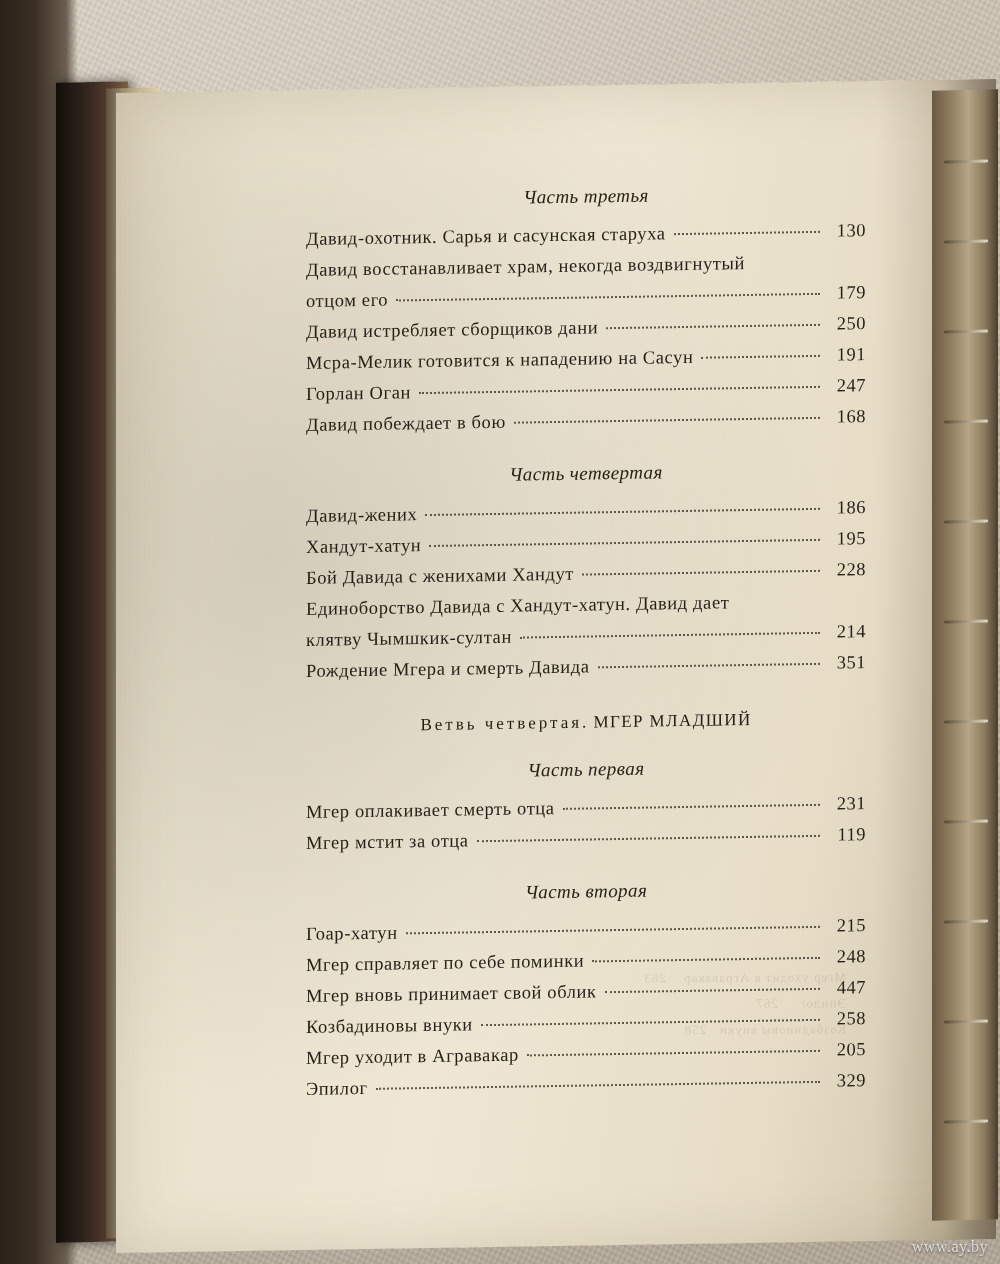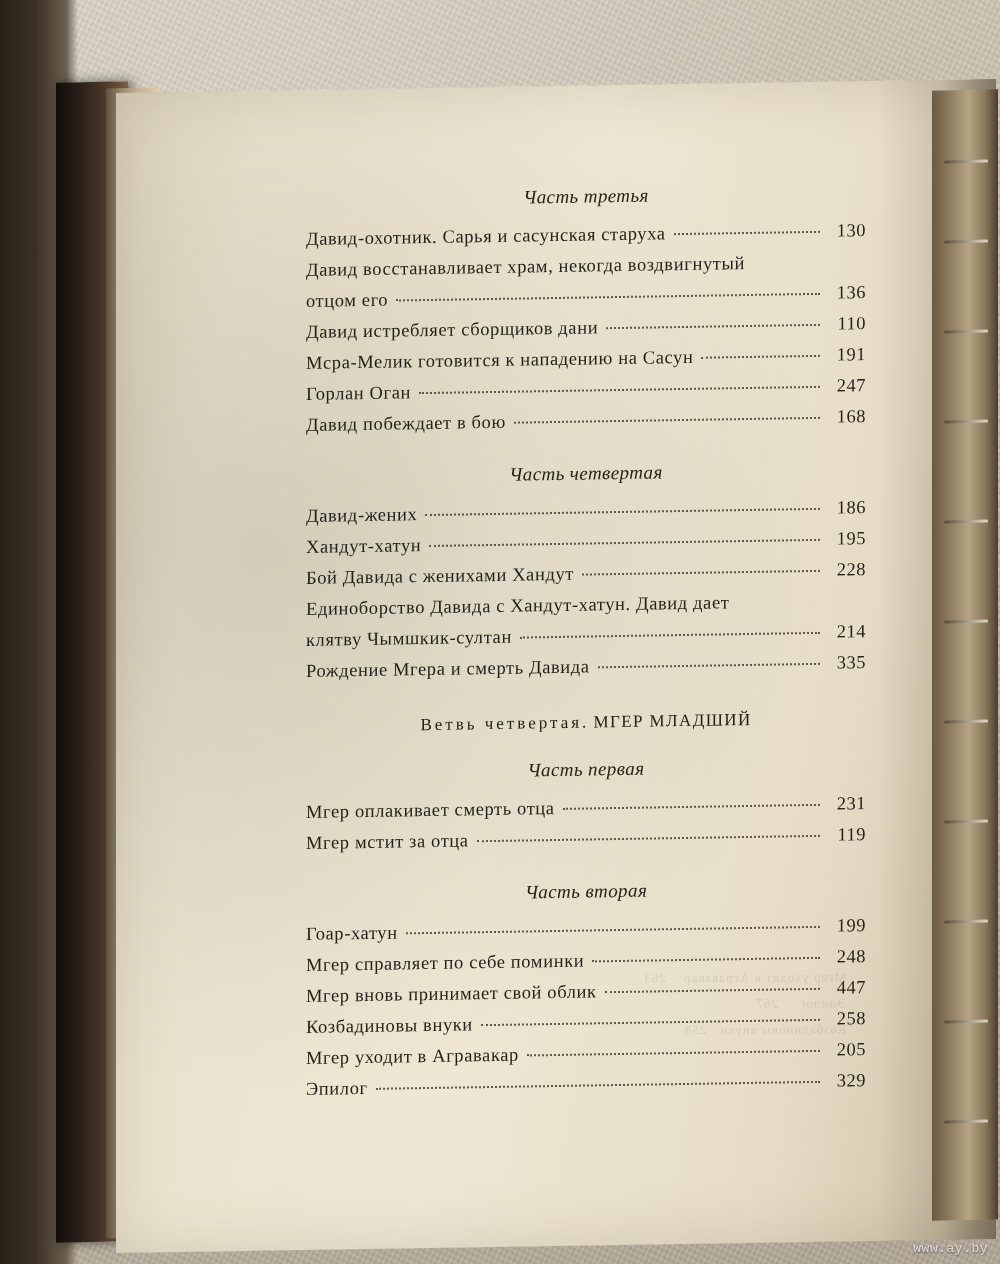--- a/index.html
+++ b/index.html
@@ -171,22 +171,22 @@
   }
   
   .entry.wrap-top .leader { border-bottom: none; }
   .entry.wrap-top .page-num { visibility: hidden; }
 
   
   .watermark {
     position: absolute;
     right: 12px;
     bottom: 8px;
-    font-family: Liberation Mono, monospace;
-    font-size: 13px;
+    font-family: Liberation Serif, serif;
+    font-size: 16px;
     color: rgba(255,255,255,0.75);
     text-shadow: 0 1px 2px rgba(0,0,0,0.55);
     letter-spacing: 0.5px;
   }
 </style>
 </head>
 <body>
 
 <div id="photo">
 
@@ -216,27 +216,27 @@
         </div>
 
         <div class="entry wrap-top">
           <span class="label">Давид восстанавливает храм, некогда воздвигнутый</span>
           <span class="leader"></span>
           <span class="page-num"></span>
         </div>
         <div class="entry">
           <span class="label">отцом его</span>
           <span class="leader"></span>
-          <span class="page-num">136</span>
+          <span class="page-num">179</span>
         </div>
 
         <div class="entry">
           <span class="label">Давид истребляет сборщиков дани</span>
           <span class="leader"></span>
-          <span class="page-num">110</span>
+          <span class="page-num">250</span>
         </div>
 
         <div class="entry">
           <span class="label">Мсра-Мелик готовится к нападению на Сасун</span>
           <span class="leader"></span>
           <span class="page-num">191</span>
         </div>
 
         <div class="entry">
           <span class="label">Горлан Оган</span>
@@ -277,21 +277,21 @@
         </div>
         <div class="entry">
           <span class="label">клятву Чымшкик-султан</span>
           <span class="leader"></span>
           <span class="page-num">214</span>
         </div>
 
         <div class="entry">
           <span class="label">Рождение Мгера и смерть Давида</span>
           <span class="leader"></span>
-          <span class="page-num">335</span>
+          <span class="page-num">351</span>
         </div>
 
         <div class="branch-title">
           <span class="sp">Ветвь четвертая.</span>
           <span class="caps">МГЕР МЛАДШИЙ</span>
         </div>
 
         <div class="part-title">Часть первая</div>
 
         <div class="entry">
@@ -304,21 +304,21 @@
           <span class="label">Мгер мстит за отца</span>
           <span class="leader"></span>
           <span class="page-num">119</span>
         </div>
 
         <div class="part-title">Часть вторая</div>
 
         <div class="entry">
           <span class="label">Гоар-хатун</span>
           <span class="leader"></span>
-          <span class="page-num">199</span>
+          <span class="page-num">215</span>
         </div>
 
         <div class="entry">
           <span class="label">Мгер справляет по себе поминки</span>
           <span class="leader"></span>
           <span class="page-num">248</span>
         </div>
 
         <div class="entry">
           <span class="label">Мгер вновь принимает свой облик</span>

